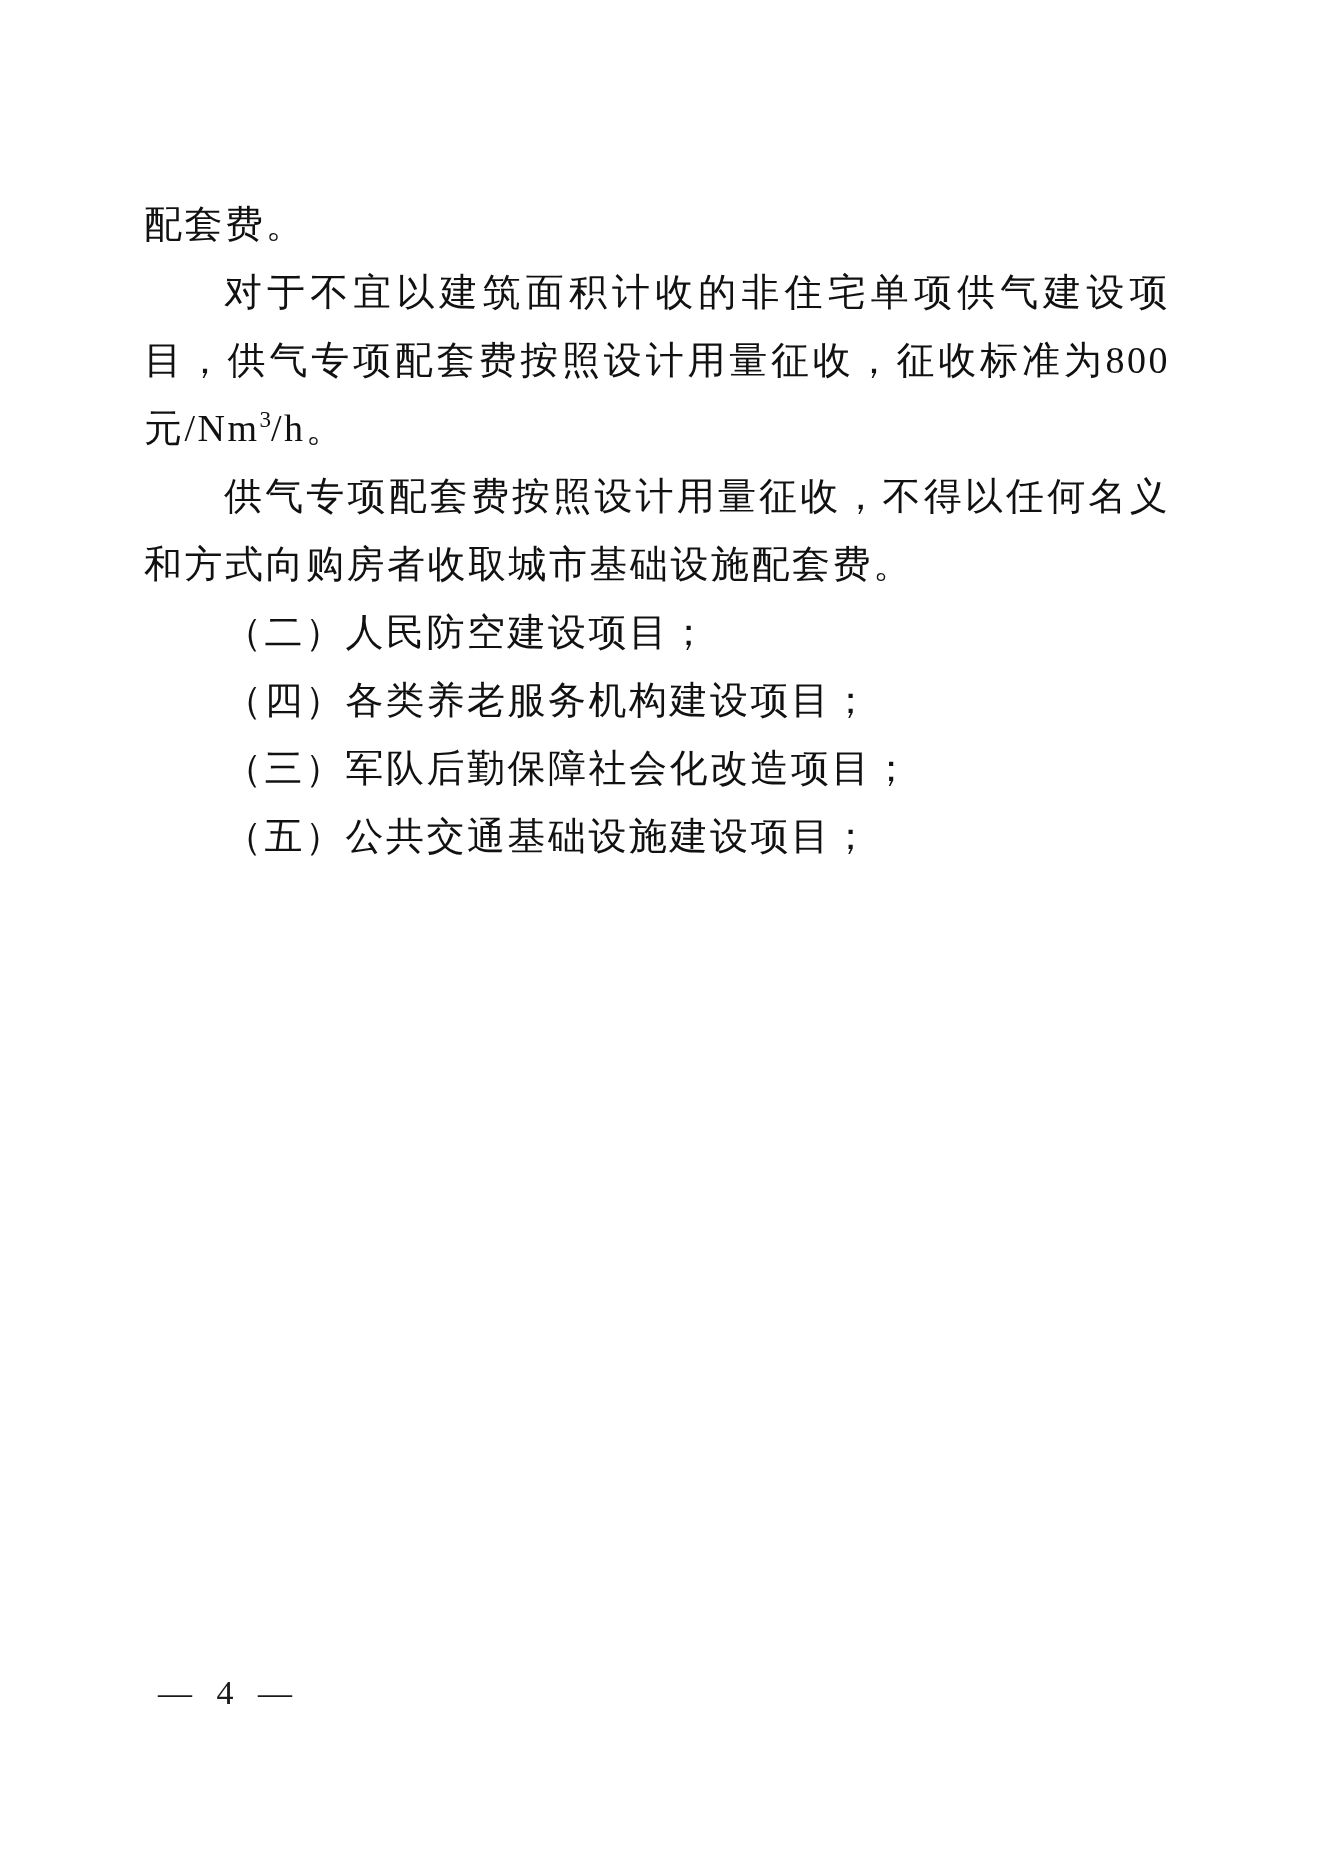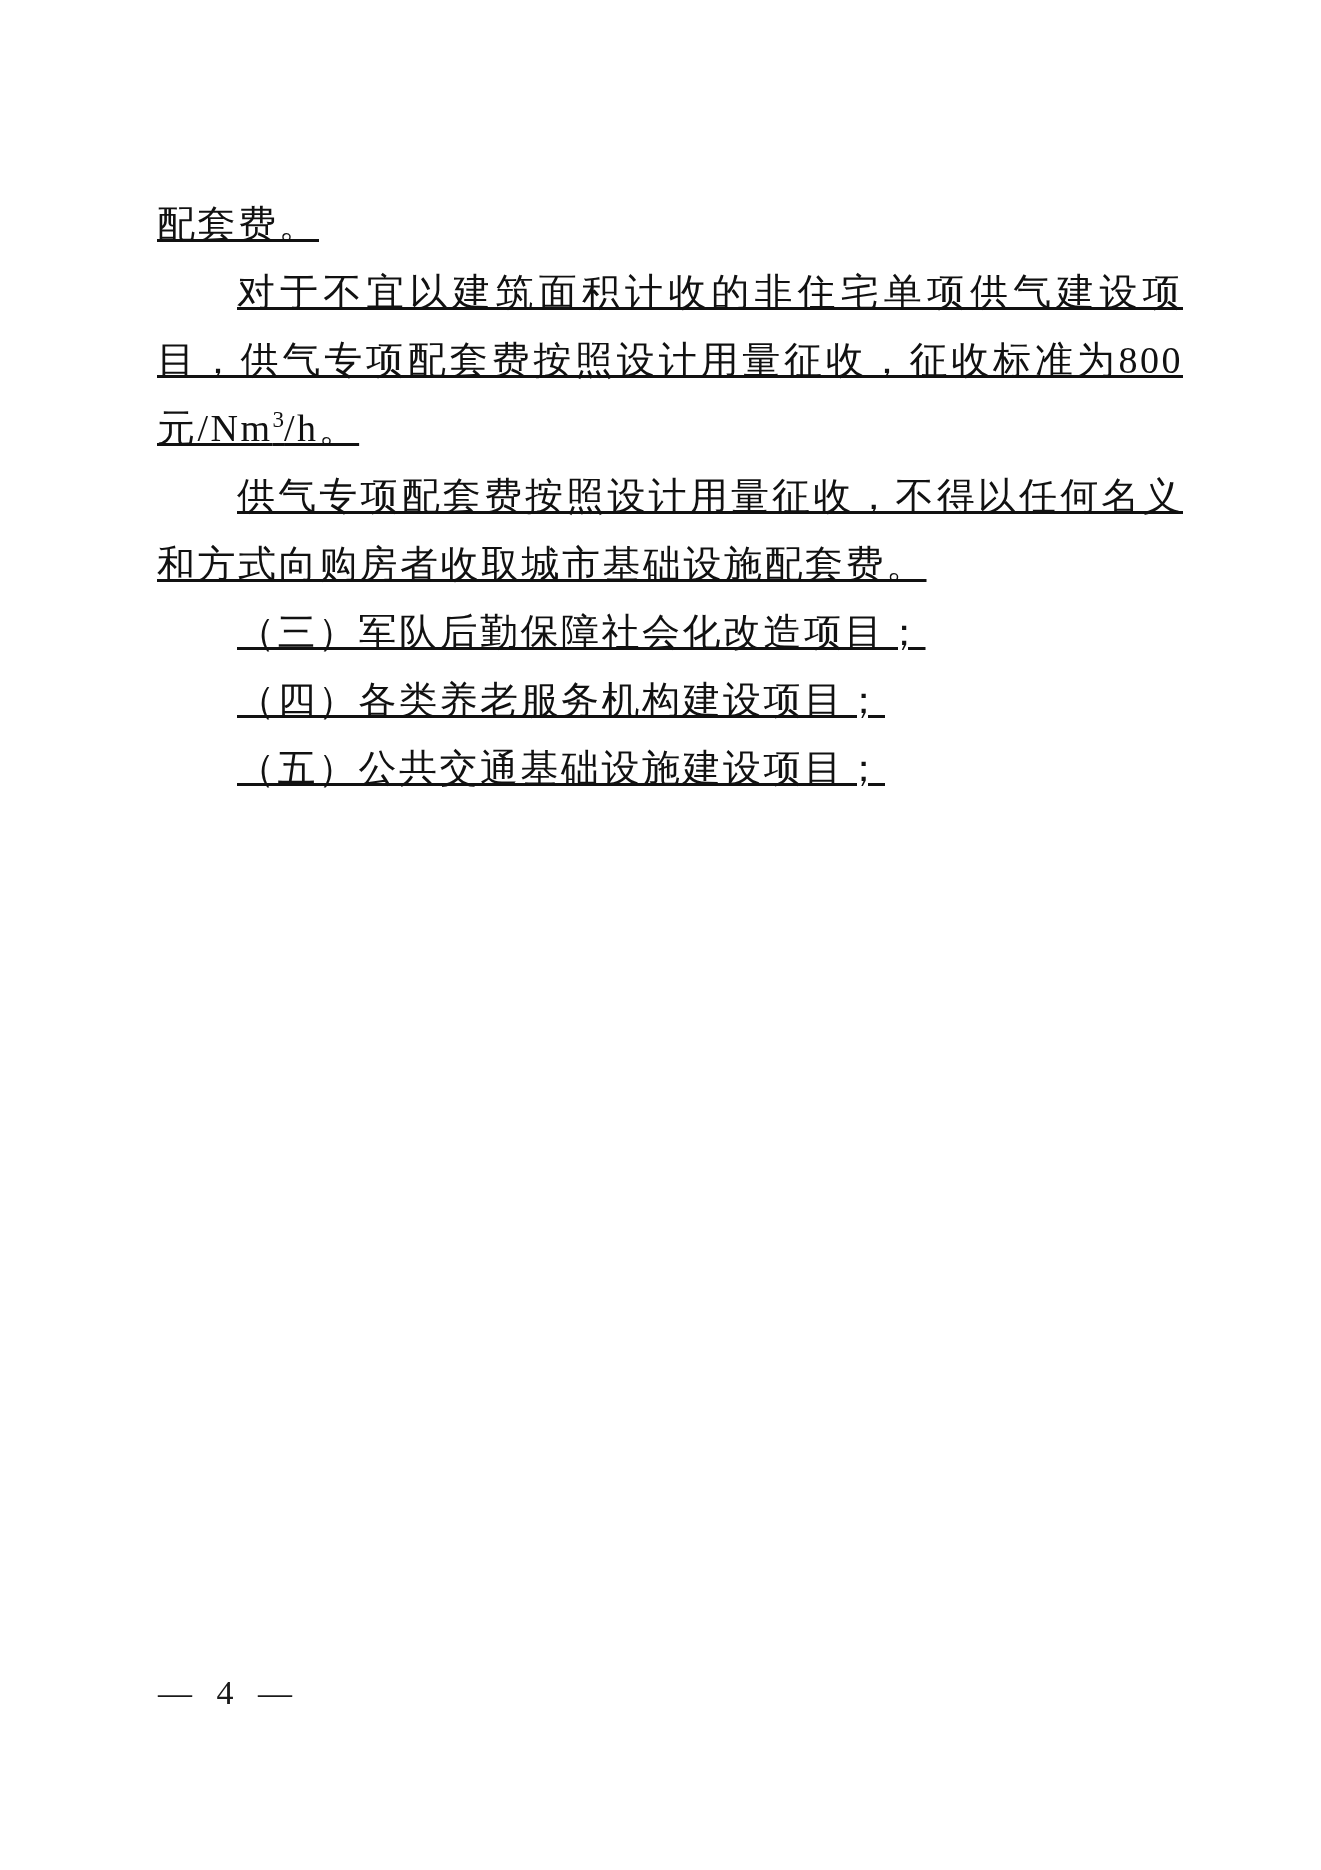--- a/index.html
+++ b/index.html
@@ -15,24 +15,23 @@
     color: #111111;
   }
   .page {
     position: absolute;
     inset: 0;
     background: #ffffff;
     overflow: hidden;
   }
   .content {
     position: absolute;
-    left: 157px;
+    left: 144px;
     top: 190px;
     width: 1026px;
-    text-decoration: underline;
   }
   p.doc-line {
     margin: 0;
     font-size: 38px;
     line-height: 68px;
     text-align: justify;
     text-justify: inter-character;
     letter-spacing: 2.5px;
     word-break: break-all;
   }
@@ -59,20 +58,21 @@
   }
 </style>
 </head>
 <body>
 
 <div class="page">
   <div class="content" id="doc-body">
       <p class="doc-line"><span>配套费。</span></p>
       <p class="doc-line indent"><span>对于不宜以建筑面积计收的非住宅单项供气建设项目，供气专项配套费按照设计用量征收，征收标准为800 元/Nm</span><span class="seg-sup">3</span><span>/h。</span></p>
       <p class="doc-line indent"><span>供气专项配套费按照设计用量征收，不得以任何名义和方式向购房者收取城市基础设施配套费。</span></p>
+      <p class="doc-line indent"><span>（二）人民防空建设项目；</span></p>
+      <p class="doc-line indent"><span>（四）各类养老服务机构建设项目；</span></p>
       <p class="doc-line indent"><span>（三）军队后勤保障社会化改造项目；</span></p>
-      <p class="doc-line indent"><span>（四）各类养老服务机构建设项目；</span></p>
       <p class="doc-line indent"><span>（五）公共交通基础设施建设项目；</span></p>
     </div>
   <div class="footer">
     <span>— 4 —</span>
   </div>
 </div>
 
 </body></html>

